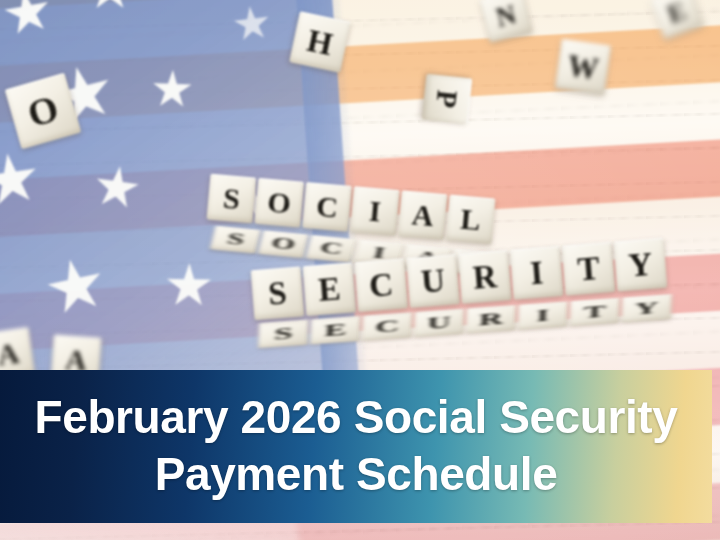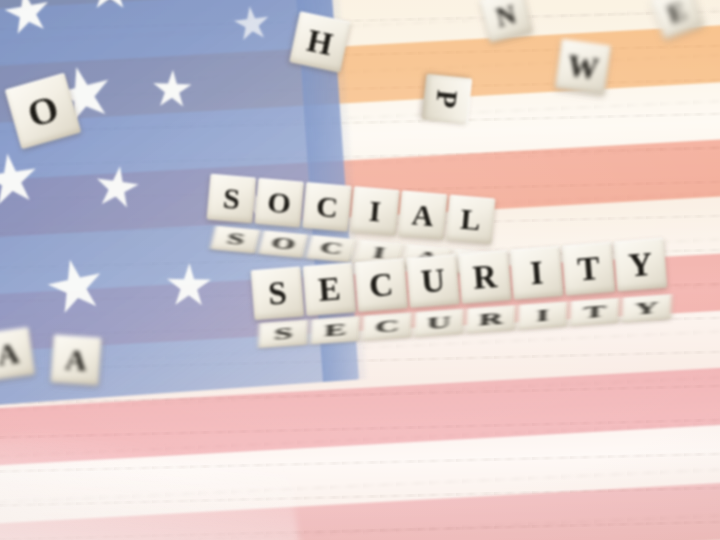--- a/index.html
+++ b/index.html
@@ -334,14 +334,20 @@
       <div class="die blur1" style="width: 50px; height: 50px; font-size: 33px;">S</div>
       <div class="die blur1" style="width: 50px; height: 50px; font-size: 33px;">E</div>
       <div class="die blur1" style="width: 50px; height: 50px; font-size: 33px;">C</div>
       <div class="die blur1" style="width: 50px; height: 50px; font-size: 33px;">U</div>
       <div class="die blur1" style="width: 50px; height: 50px; font-size: 33px;">R</div>
       <div class="die blur1" style="width: 50px; height: 50px; font-size: 33px;">I</div>
       <div class="die blur1" style="width: 50px; height: 50px; font-size: 33px;">T</div>
       <div class="die blur1" style="width: 50px; height: 50px; font-size: 33px;">Y</div>
     </div>
 
+  <div class="title-band">
+    <div class="title-text">
+      <span class="title-line l1">February 2026 Social Security</span>
+      <span class="title-line l2">Payment Schedule</span>
+    </div>
+  </div>
 
 </div>
 
 </body></html>

